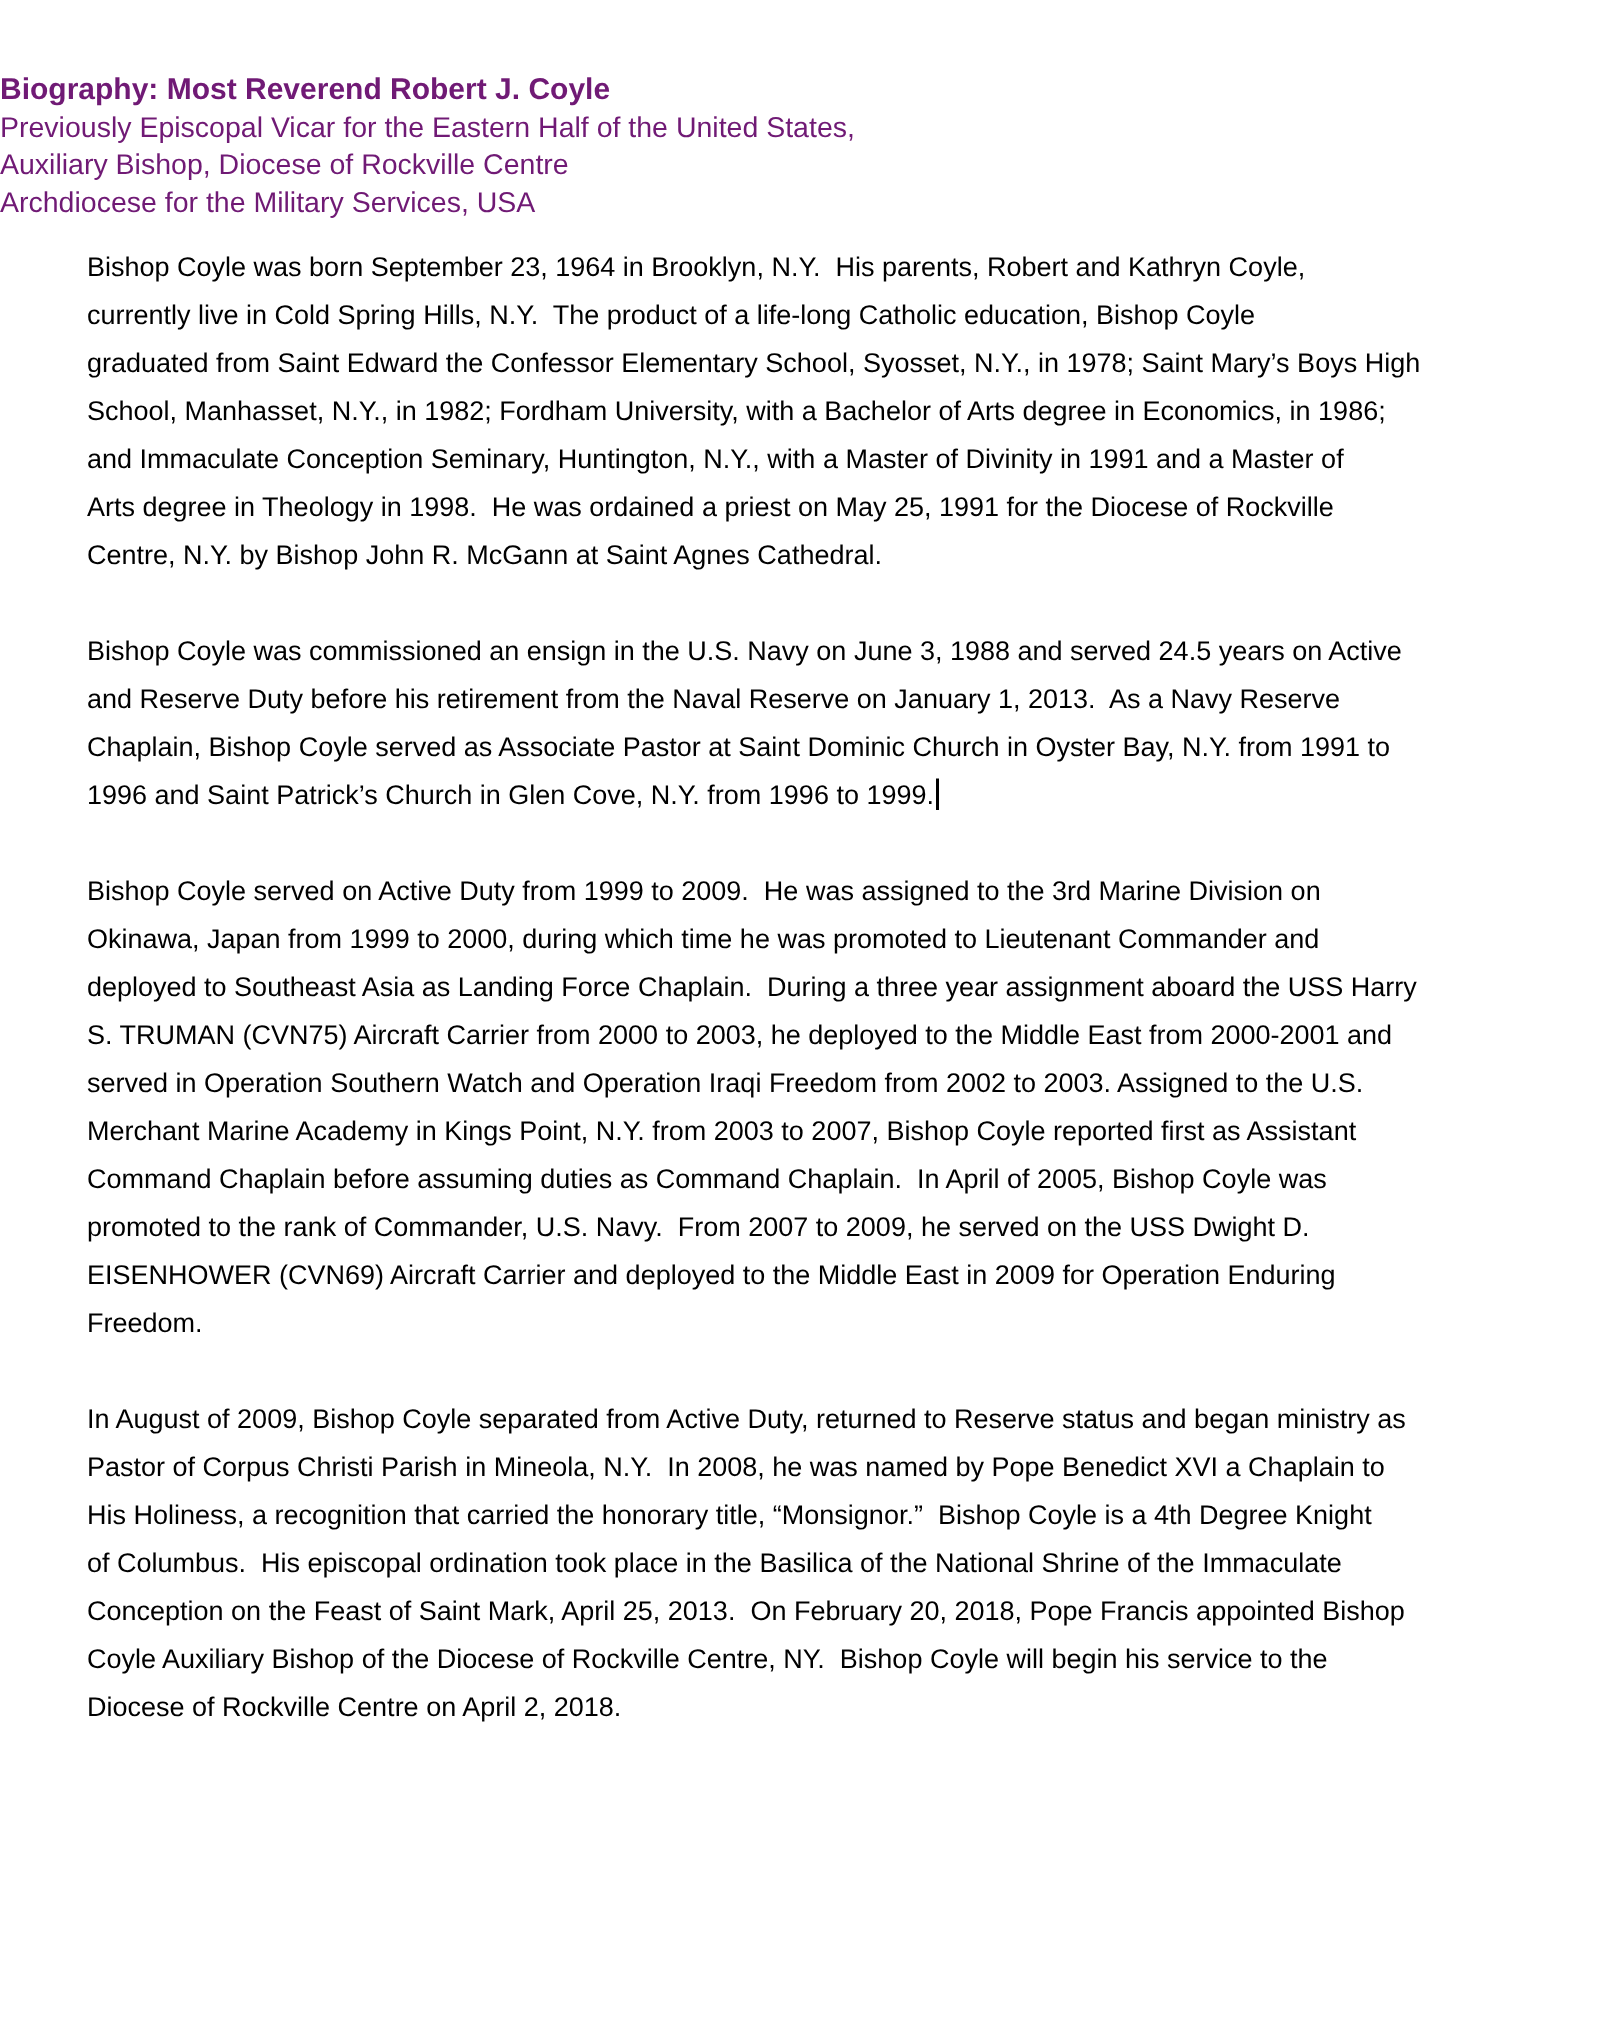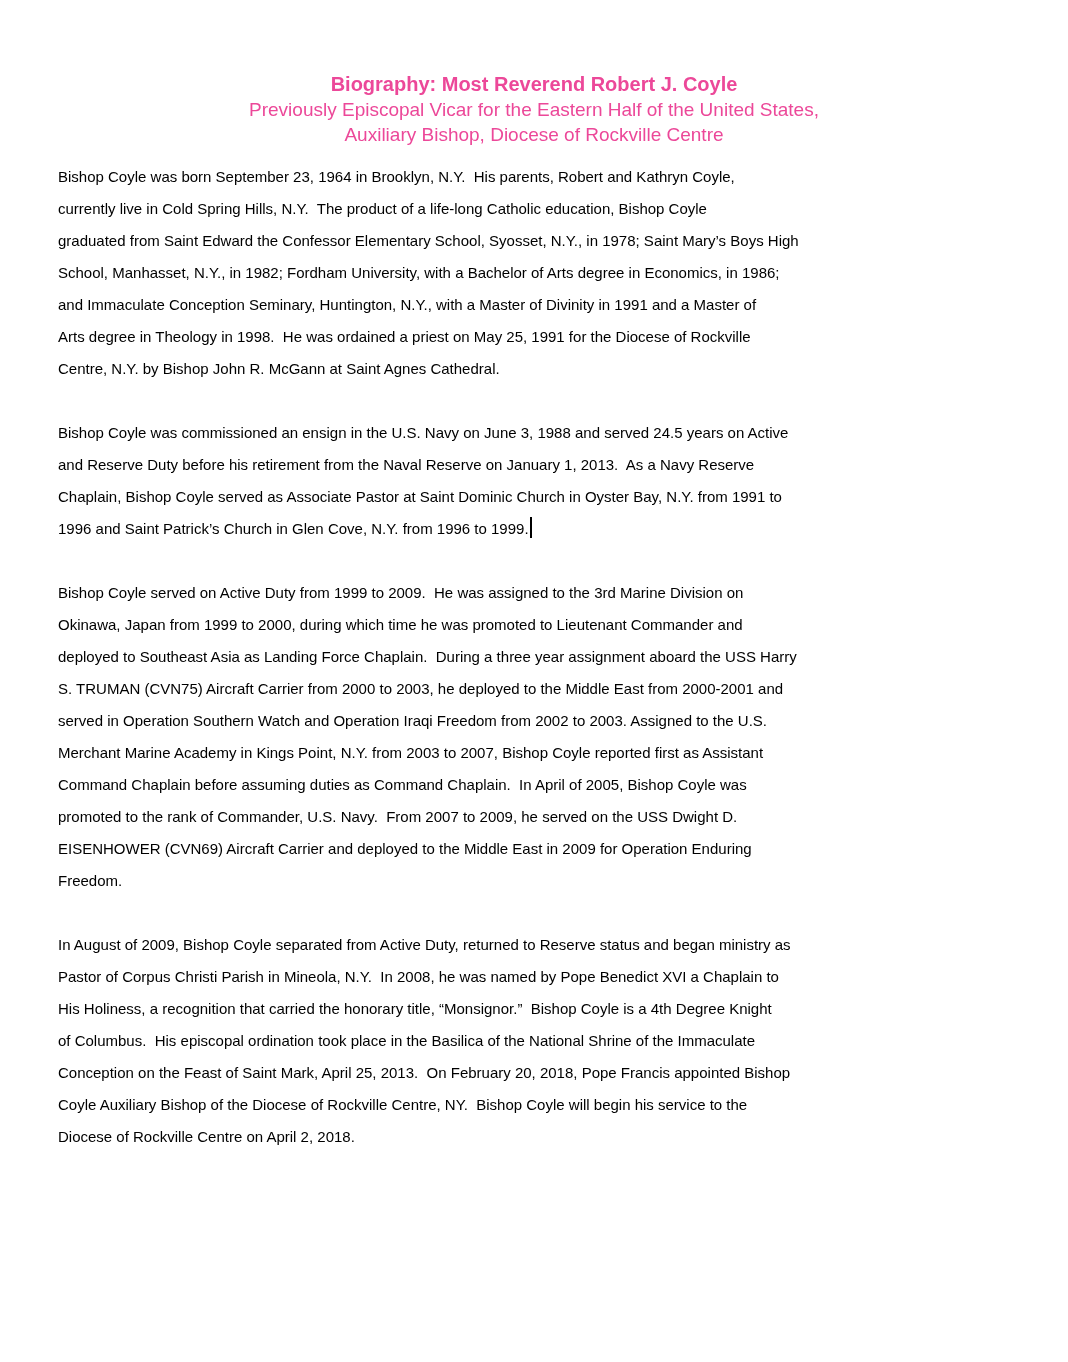--- a/index.html
+++ b/index.html
@@ -9,33 +9,32 @@
     font-family: "Liberation Sans", "DejaVu Sans", sans-serif;
     color: #000000;
   }
   .page {
     width: 1068px;
     min-height: 1362px;
     background: #ffffff;
     overflow: hidden;
   }
   .title-block {
-    padding-top: 72px;
-    text-align: center;
+    padding-top: 48px;
     font-size: 19px;
     line-height: 25px;
-    color: #ec4899;
+    color: #701a75;
   }
   .title-line-main {
     font-weight: 700;
     font-size: 20px;
   }
   .content {
     padding: 14px 20px 0 58px;
-    font-size: 15px;
+    font-size: 18px;
     line-height: 32px;
   }
   .content p {
     white-space: pre-wrap;
     margin-bottom: 32px;
     color: #000000;
   }
   .caret {
     display: inline-block;
     width: 2px;
@@ -47,20 +46,21 @@
 </style>
 </head>
 <body>
 
 <div class="page">
 
   <header class="title-block">
     <div class="title-line-main">Biography: Most Reverend Robert J. Coyle</div>
     <div>Previously Episcopal Vicar for the Eastern Half of the United States,</div>
     <div>Auxiliary Bishop, Diocese of Rockville Centre</div>
+    <div>Archdiocese for the Military Services, USA</div>
   </header>
 
   <main class="content">
     <p><span>Bishop Coyle was born September 23, 1964 in Brooklyn, N.Y.  His parents, Robert and Kathryn Coyle,
 currently live in Cold Spring Hills, N.Y.  The product of a life-long Catholic education, Bishop Coyle
 graduated from Saint Edward the Confessor Elementary School, Syosset, N.Y., in 1978; Saint Mary’s Boys High
 School, Manhasset, N.Y., in 1982; Fordham University, with a Bachelor of Arts degree in Economics, in 1986;
 and Immaculate Conception Seminary, Huntington, N.Y., with a Master of Divinity in 1991 and a Master of
 Arts degree in Theology in 1998.  He was ordained a priest on May 25, 1991 for the Diocese of Rockville
 Centre, N.Y. by Bishop John R. McGann at Saint Agnes Cathedral.</span></p>

